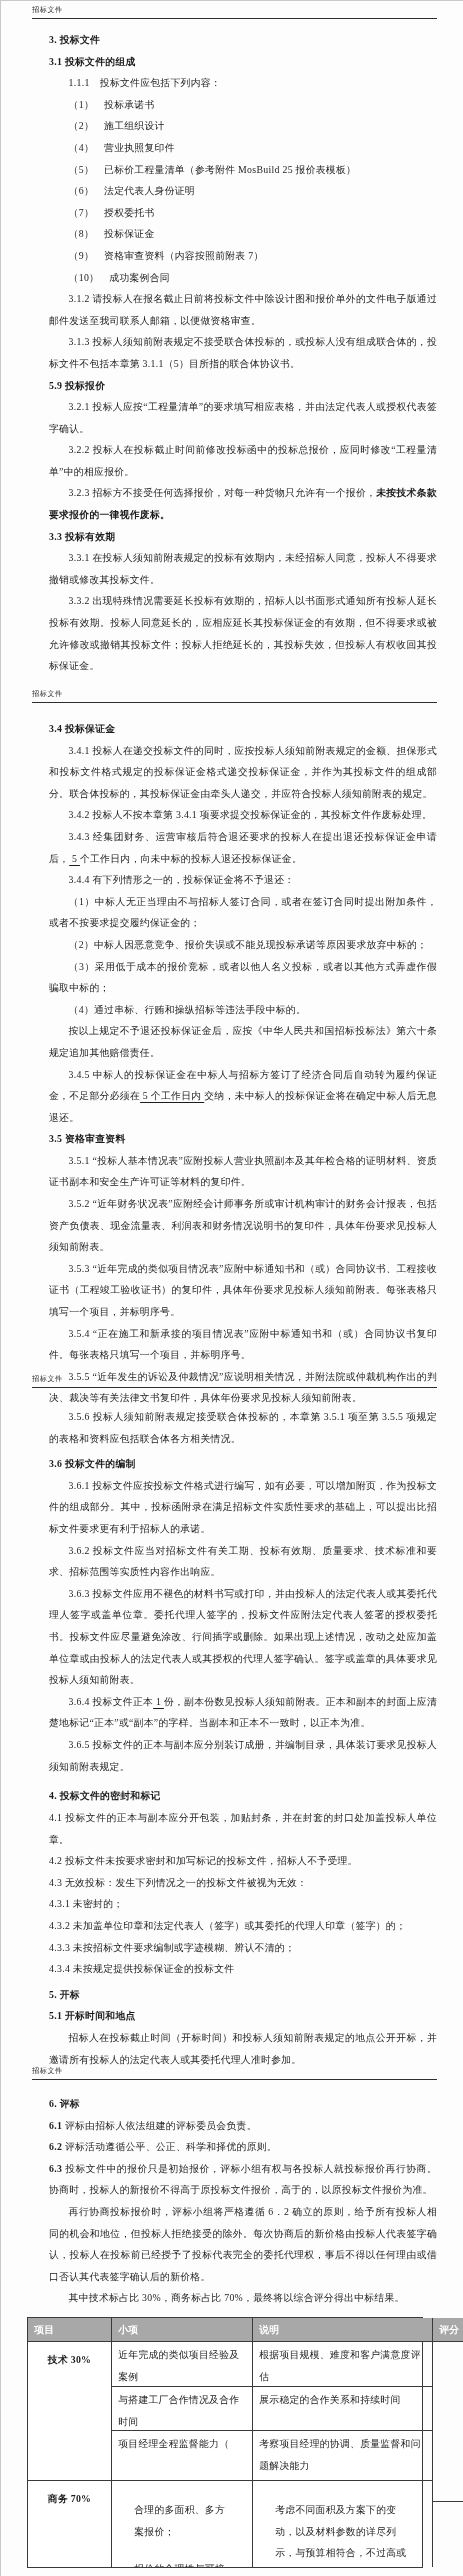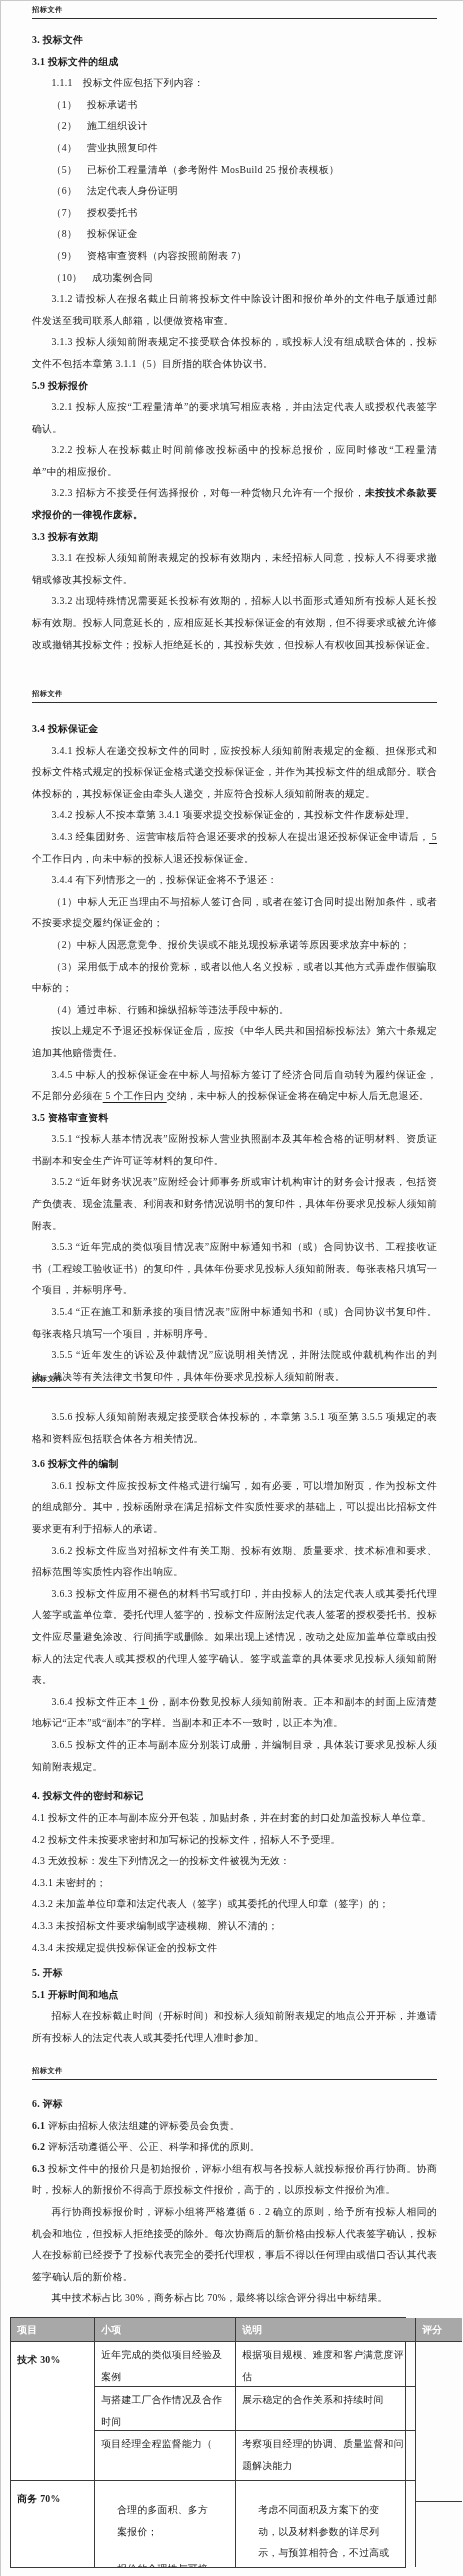--- a/index.html
+++ b/index.html
@@ -1,22 +1,22 @@
 <!DOCTYPE html>
 <html style="font-size:8.2px"><head>
 <meta charset="utf-8">
 <style>
   html,body{margin:0;padding:0;background:#ffffff;}
   #page{position:relative;width:463px;height:3836px;background:#fdfdfd;
         border:0.5px solid #c9c9c9;overflow:hidden;
         font-family:"Liberation Serif","DejaVu Serif",serif;color:#1c1c1c;}
   .pagehead{position:absolute;left:31px;right:27px;}
-  .pagehead .ph-label{font-size:7.2px;color:#2a2a2a;letter-spacing:0.5px;display:block;line-height:10.3px;font-weight:bold;}
+  .pagehead .ph-label{font-size:7.2px;color:#2a2a2a;letter-spacing:0.5px;display:block;line-height:10.3px;}
   .pagehead .ph-line{margin-top:3.1px;border-top:1px solid #2f2f2f;}
-  .block{position:absolute;left:0;right:0;padding:0 27px 0 31px;font-family:Liberation Serif, serif;}
+  .block{position:absolute;left:0;right:0;padding:0 27px 0 48px;font-family:Liberation Serif, serif;}
   .block p{margin:0;line-height:21.6px;font-size:9.8px;letter-spacing:0.3px;text-align:justify;}
   p.body{text-indent:2em;}
   p.flat{text-indent:0;}
   p.item{text-indent:2em;}
   .h1,.h2{font-weight:bold;margin:0;text-align:left;text-indent:0;}
   .h1{font-size:11.3px;}
   .h2{font-size:10.3px;}
   .mt8{margin-top:4.1px !important;}
   .mt16{margin-top:8.2px !important;}
   .num{font-weight:bold;}
@@ -27,21 +27,21 @@
           grid-template-columns:84px 141px 180px 46px;
           grid-template-rows:24px 45px 44px 50px 21px 65px;
           border:1px solid #3a3a3a;box-sizing:border-box;background:#fff;
           font-size:9.8px;letter-spacing:0.3px;}
   .tc{border-right:0.5px solid #3a3a3a;border-bottom:0.5px solid #3a3a3a;
       padding:2.1px 6.2px;box-sizing:border-box;overflow:hidden;line-height:21.6px;}
   .tc.lastcol{border-right:none;}
   .tc.lastrow{border-bottom:none;}
   .tc.th{background:#a8a8a8;color:#ffffff;font-weight:bold;display:flex;align-items:center;
          border-bottom:1px solid #3a3a3a;}
-  .tc.cat{font-weight:bold;text-align:left;padding-top:7.2px;}
+  .tc.cat{font-weight:bold;text-align:center;padding-top:7.2px;}
   .gapline{margin:16px;line-height:21.6px;}
 </style>
 </head>
 <body>
 
 <div id="page">
 
   <div class="pagehead" style="top:4.1px">
     <span class="ph-label">招标文件</span>
     <div class="ph-line"></div>

